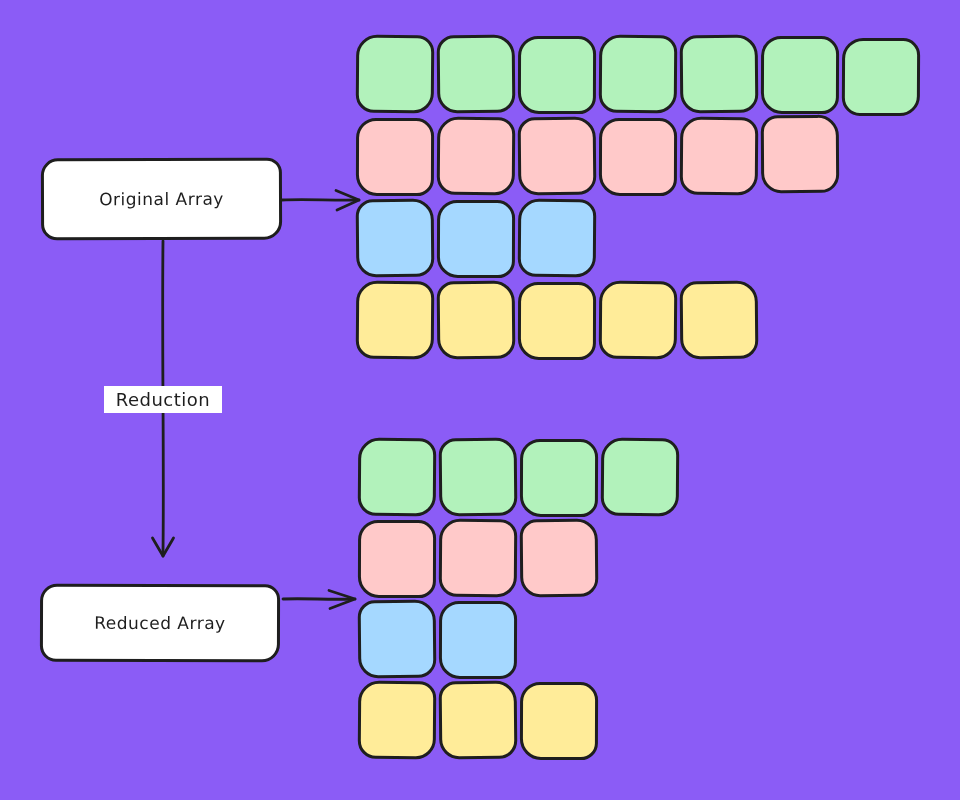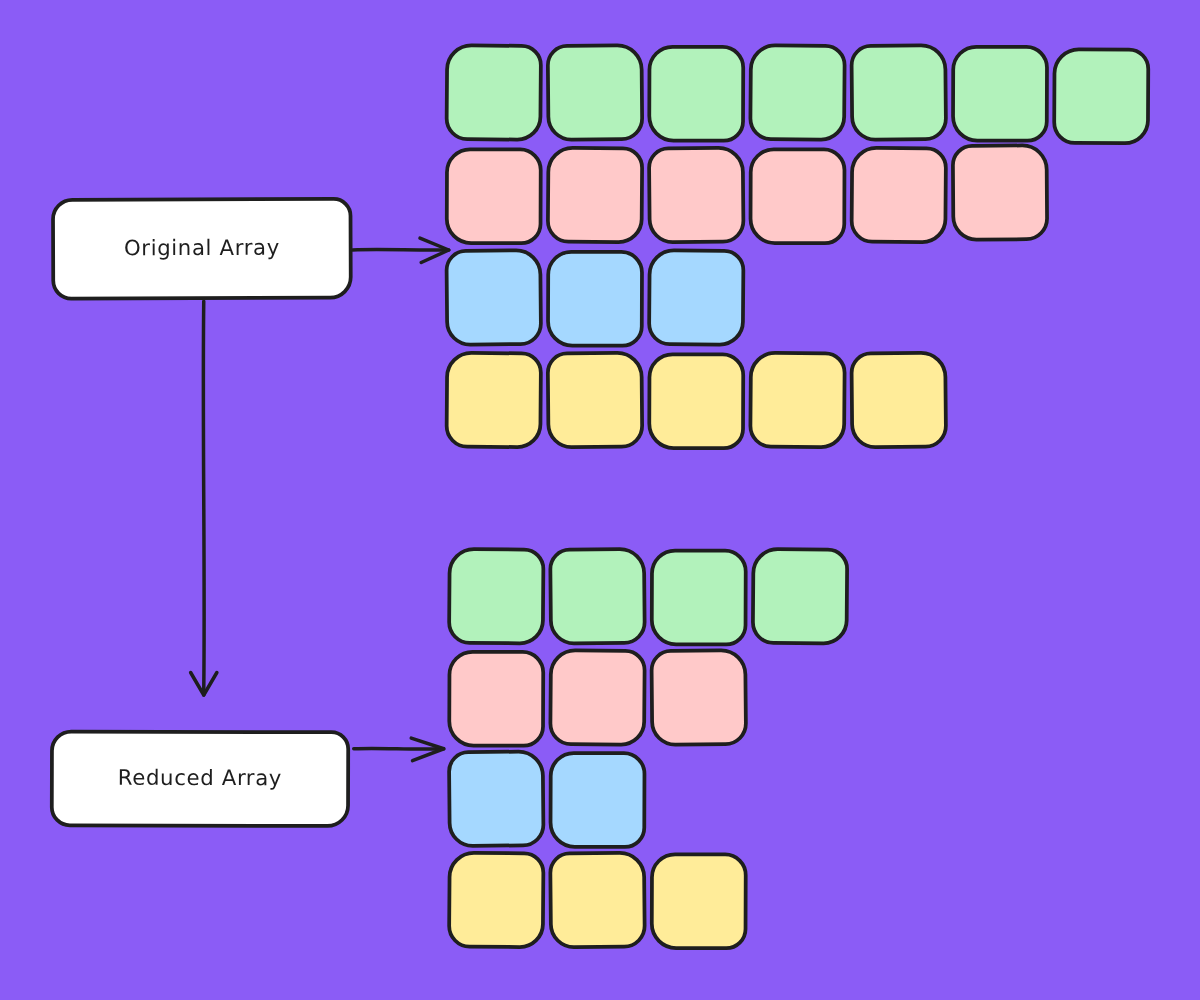--- a/index.html
+++ b/index.html
@@ -103,20 +103,21 @@
       <path d="M283,599 C306,598 329,600 352,599"></path>
       <path d="M355,599 L329,590.5"></path>
       <path d="M355,599 L330,608.5"></path>
     </g>
   </svg>
 
   <div class="node" id="node-original">
     <span>Original Array</span>
   </div>
 
+  <div class="edge-label">Reduction</div>
 
   <div class="node" id="node-reduced">
     <span>Reduced Array</span>
   </div>
 
   <div class="grid" id="grid-original">
       <div class="row">
         <div class="cell j0" style="background: rgb(178, 242, 187);"></div>
         <div class="cell j1" style="background: rgb(178, 242, 187);"></div>
         <div class="cell j2" style="background: rgb(178, 242, 187);"></div>

